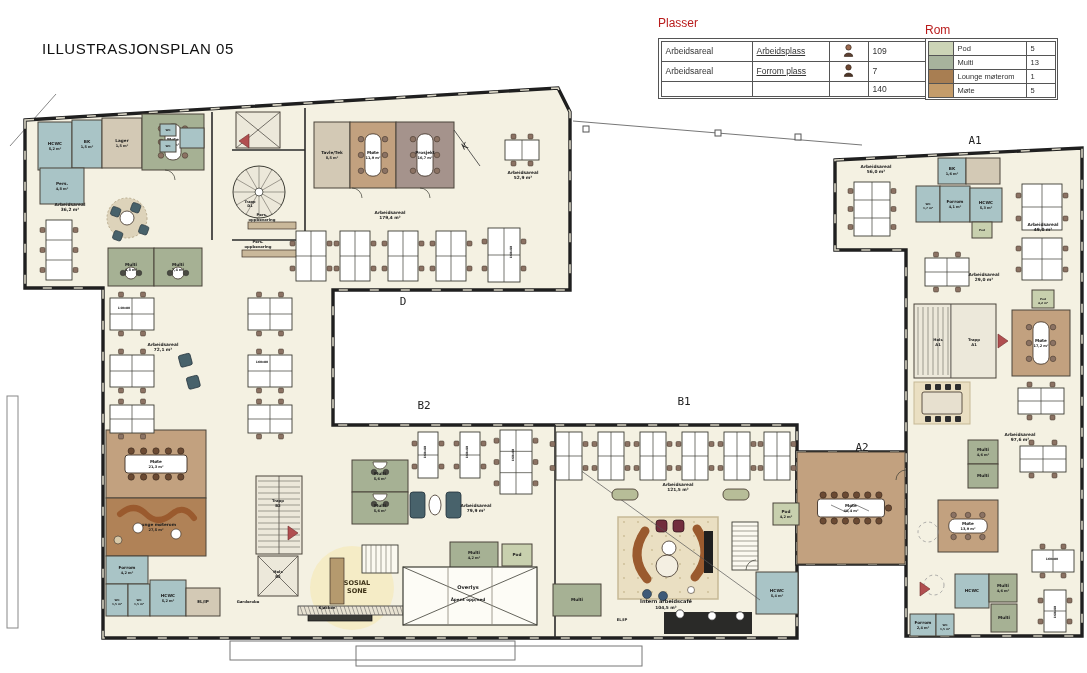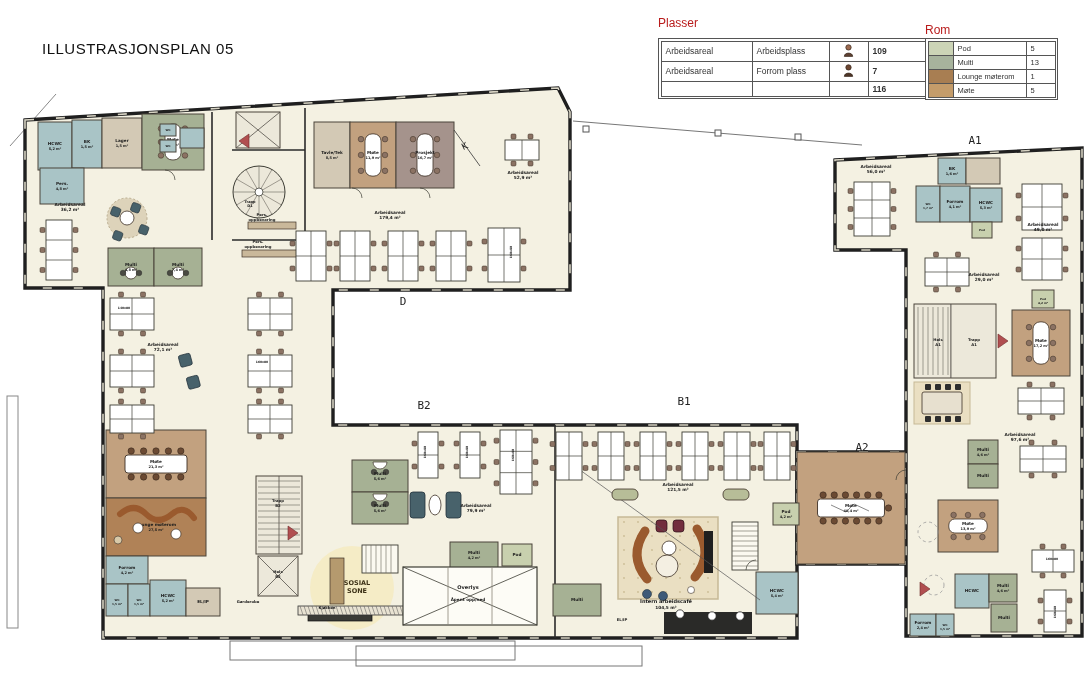--- a/index.html
+++ b/index.html
@@ -6,22 +6,22 @@
   #stage{position:relative;width:1087px;height:673px;background:#fff;overflow:hidden;
          font-family:"DejaVu Sans",sans-serif;}
   #plan{position:absolute;left:0;top:0;}
   .title{position:absolute;left:42px;top:20px;font-size:15px;letter-spacing:.5px;color:#111;
          font-family:"Liberation Sans",sans-serif;margin-top:20px;}
   .legend-title{position:absolute;font-size:12px;color:#b91c1c;font-family:"Liberation Sans",sans-serif;}
   .tblwrap{position:absolute;border:1px solid #555;padding:1.5px;background:#fff;}
   table.leg{border-collapse:collapse;font-size:8.5px;color:#333;
             font-family:"Liberation Sans",sans-serif;}
   table.leg td{border:1px solid #555;padding:2px 4px;vertical-align:middle;background:#fff;}
-  #plasser td.c1{width:82px;} #plasser td.c2{width:68px;} #plasser td.ci{width:30px;text-align:center;}
-  #plasser td.c3{width:52px;font-weight:bold;}
+  #plasser td.c1{width:82px;} #plasser td.c2{width:68px;text-decoration:underline;} #plasser td.ci{width:30px;text-align:center;}
+  #plasser td.c3{width:52px;}
   #rom td.sw{width:24px;padding:0;} #rom td.rl{width:64px;} #rom td.rc{width:20px;}
   .sw div{width:100%;height:100%;min-height:13px;}
   .person{display:inline-block;vertical-align:middle;}
 </style>
 </head>
 <body>
 <div id="stage">
 
 <div class="title">ILLUSTRASJONSPLAN 05</div>
 
@@ -44,21 +44,21 @@
       <td class="ci"><span class="person"><svg width="11" height="13">
                   <circle cx="5.5" cy="3.4" r="2.7" fill="#6e4733" stroke="#3a2a20" stroke-width=".7"></circle>
                   <path d="M1.3,12.4 C1.3,8 9.7,8 9.7,12.4 Z" fill="#4e3527" stroke="#3a2a20" stroke-width=".7"></path>
                 </svg></span></td>
       <td class="c3">7</td>
     </tr>
     <tr>
       <td class="c1"></td>
       <td class="c2"></td>
       <td class="ci"></td>
-      <td class="c3">116</td>
+      <td class="c3">140</td>
     </tr>
   </tbody>
       </table>
 </div>
 
 <div class="legend-title" style="left:925px;top:16px;margin-top:7px;">Rom</div>
 <div class="tblwrap" style="left:925px;top:38px;">
   <table class="leg" id="rom" style="font-size:7.5px;">
     <tbody>
           <tr>

